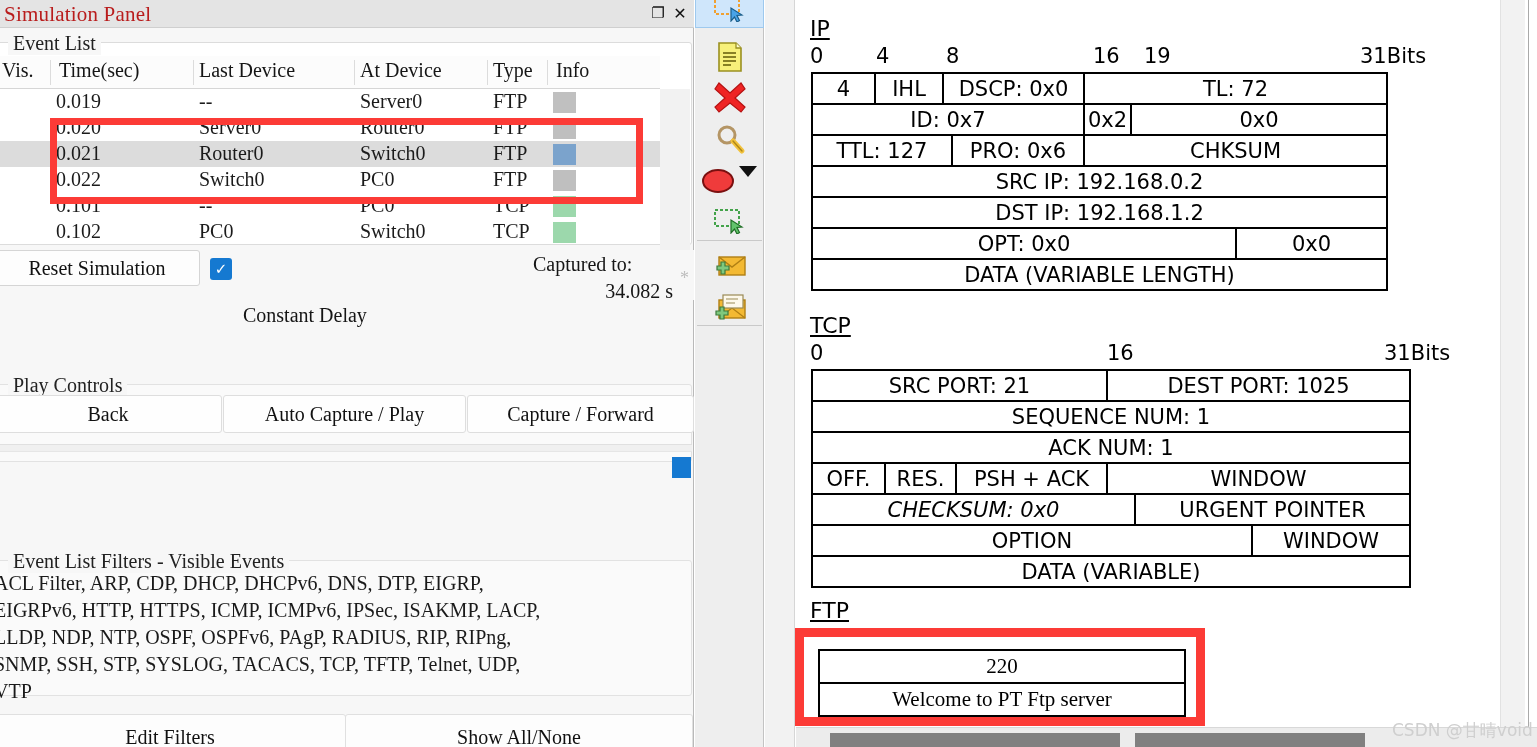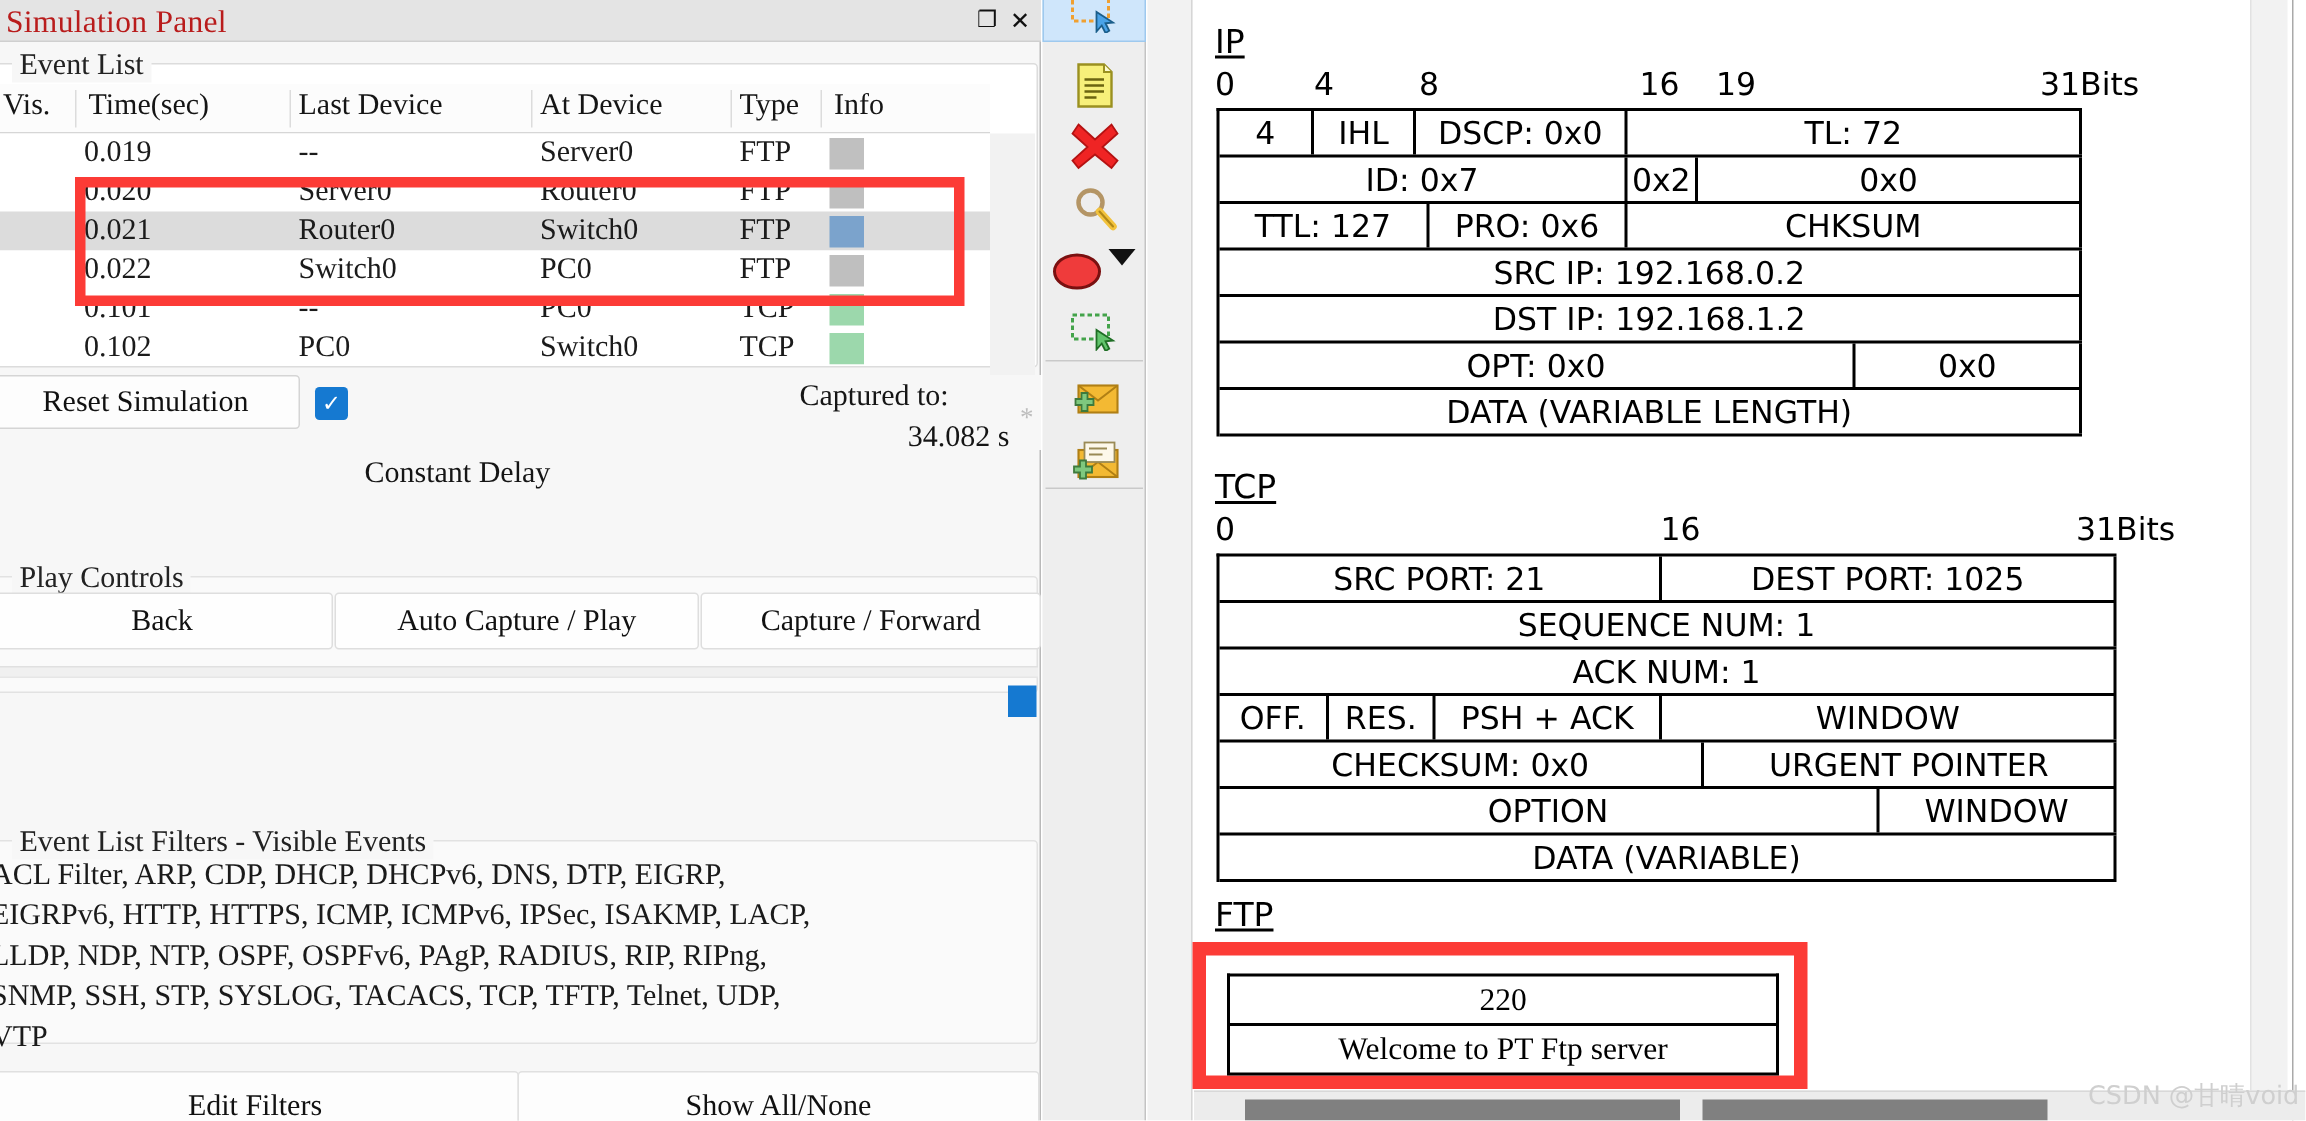--- a/index.html
+++ b/index.html
@@ -557,21 +557,21 @@
         <div class="hdr-row">
           <div class="hdr-cell" style="width: 598px;">ACK NUM: 1</div>
         </div>
         <div class="hdr-row">
           <div class="hdr-cell" style="width: 73px;">OFF.</div>
           <div class="hdr-cell" style="width: 71px;">RES.</div>
           <div class="hdr-cell" style="width: 151px;">PSH + ACK</div>
           <div class="hdr-cell" style="width: 303px;">WINDOW</div>
         </div>
         <div class="hdr-row">
-          <div class="hdr-cell" style="width: 356px;">CHECKSUM: 0x0</div>
+          <div class="hdr-cell" style="width: 356px; font-style: italic;">CHECKSUM: 0x0</div>
           <div class="hdr-cell" style="width: 303px;">URGENT POINTER</div>
         </div>
         <div class="hdr-row">
           <div class="hdr-cell" style="width: 440px;">OPTION</div>
           <div class="hdr-cell" style="width: 158px;">WINDOW</div>
         </div>
         <div class="hdr-row">
           <div class="hdr-cell" style="width: 598px;">DATA (VARIABLE)</div>
         </div>
       </div>

